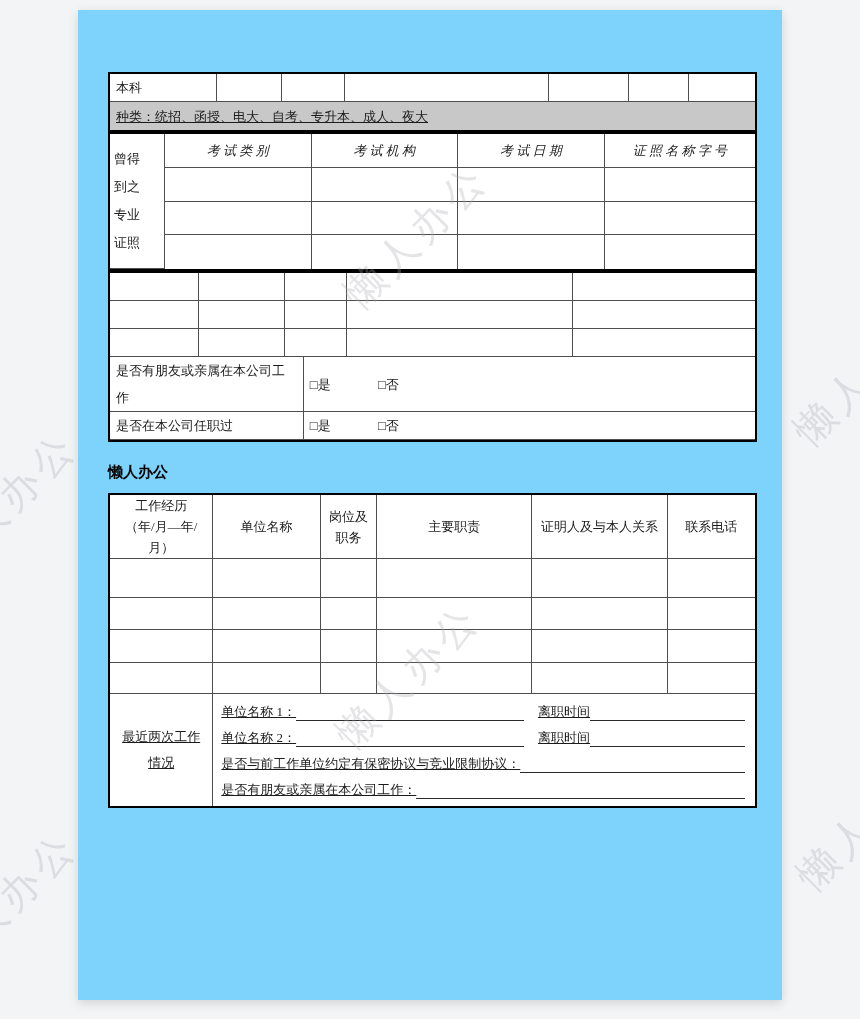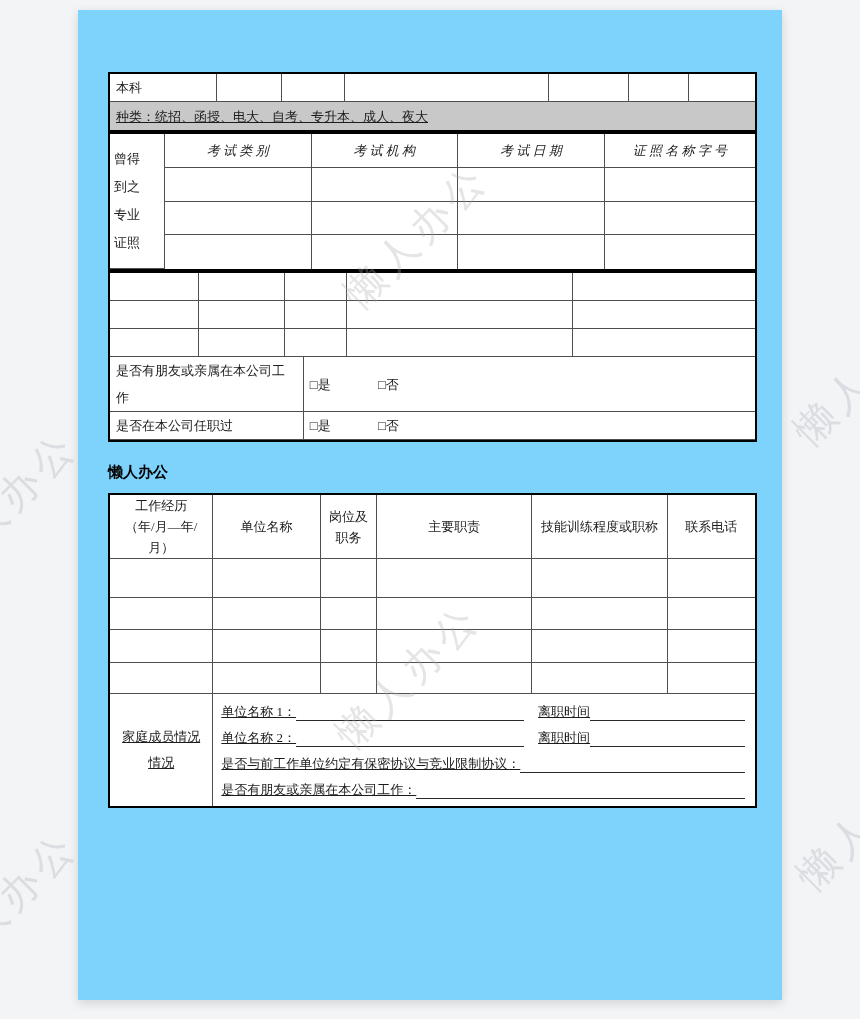--- a/index.html
+++ b/index.html
@@ -232,21 +232,21 @@
             <col style="width:13.56%">
         </colgroup>
         <tbody>
             <tr class="work-head">
           <td class="pre">工作经历
 （年/月—年/月）</td>
           <td>单位名称</td>
           <td class="pre">岗位及
 职务</td>
           <td>主要职责</td>
-          <td>技能训练程度或职称</td>
+          <td>证明人及与本人关系</td>
           <td class="last-col">联系电话</td>
         </tr>
         <tr class="work-row">
           <td></td>
               <td></td>
           <td></td>
               <td></td>
           <td></td>
               <td class="last-col"></td>
         </tr>
@@ -268,21 +268,21 @@
         </tr>
         <tr class="work-row4">
           <td></td>
               <td></td>
           <td></td>
               <td></td>
           <td></td>
               <td class="last-col"></td>
         </tr>
         <tr class="last-row">
-          <td class="recent-label pre">家庭成员情况
+          <td class="recent-label pre">最近两次工作
 情况</td>
           <td class="last-col recent-cell" colspan="5">
             <div class="rline">
               <span class="lbl">单位名称 1：</span>
               <span class="uline u-fixed"></span>
               <span class="lbl">离职时间</span>
               <span class="uline u-fill"></span>
             </div>
             <div class="rline">
               <span class="lbl">单位名称 2：</span>

